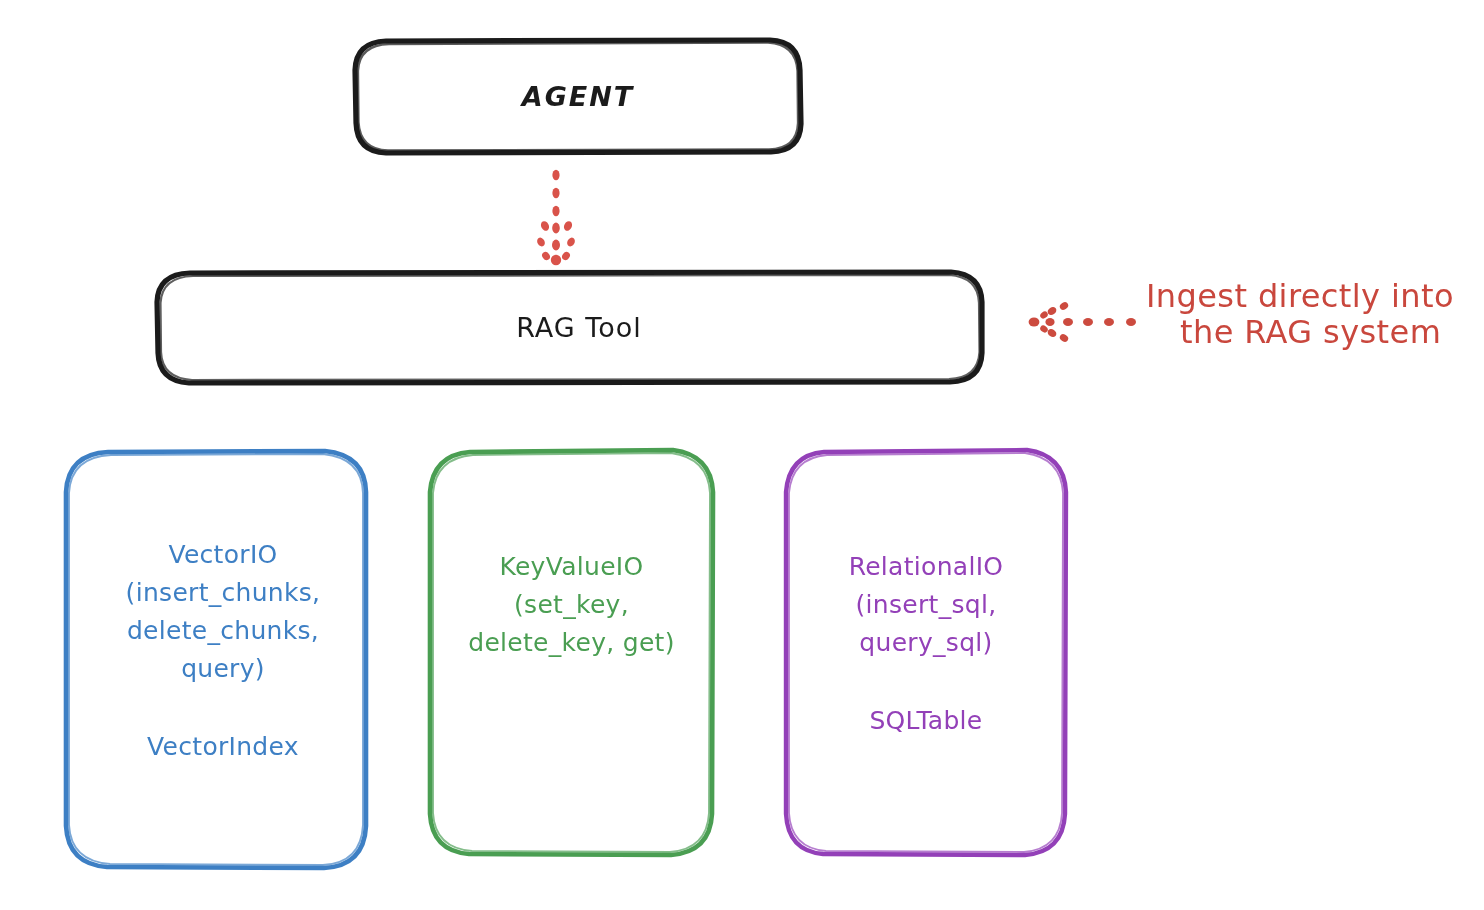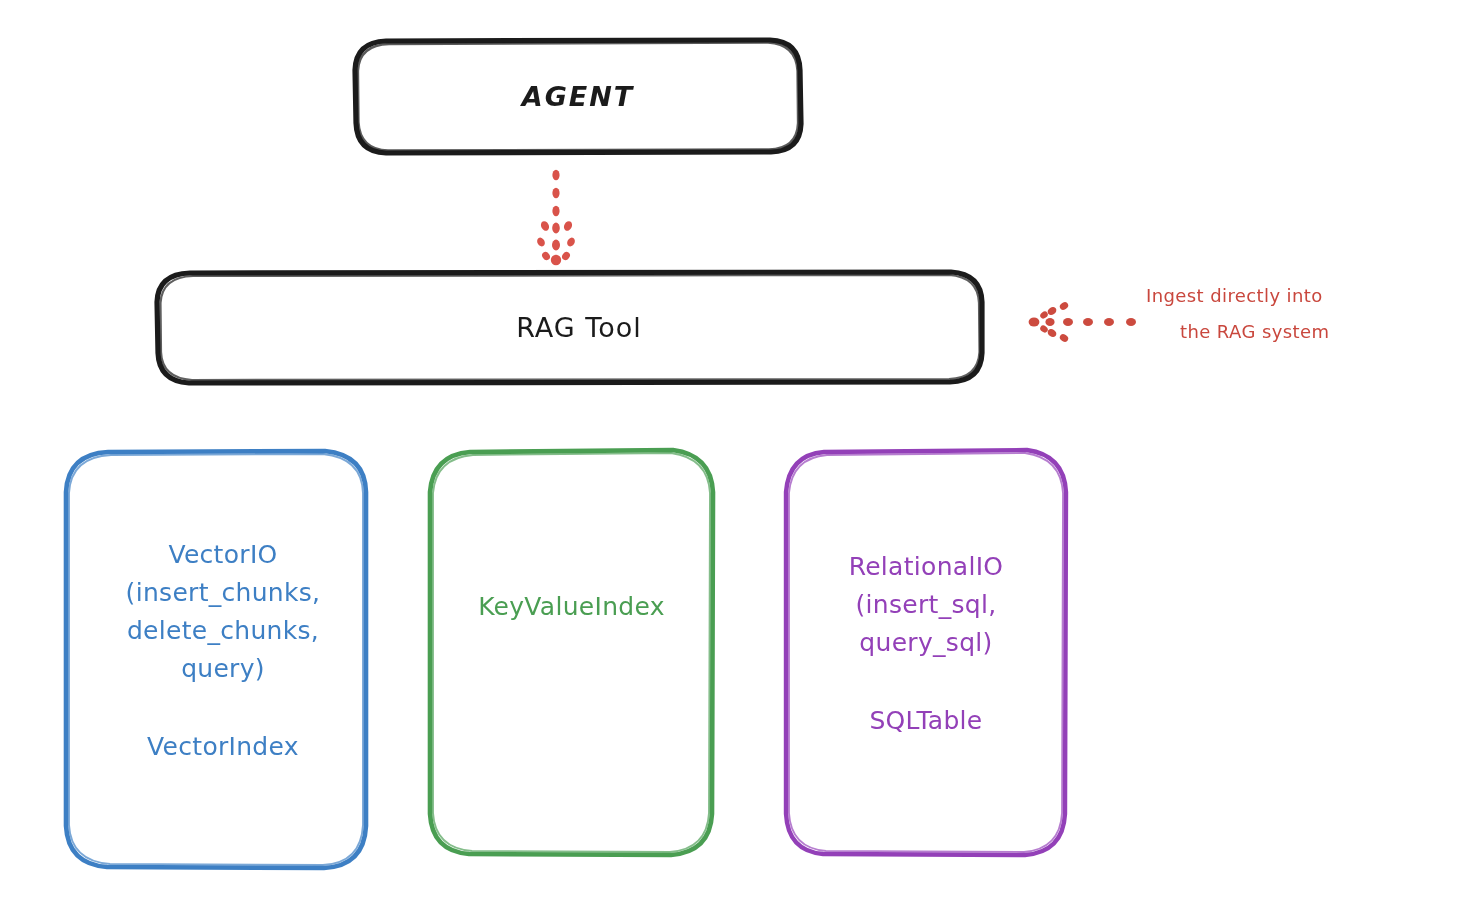--- a/index.html
+++ b/index.html
@@ -117,21 +117,21 @@
   
   #ingest-annotation {
     position: absolute;
     left: 1146px;
     top: 278px;
     width: 330px;
     z-index: 4;
     text-align: left;
   }
   #ingest-annotation .anno-text {
-    font-size: 18px;
+    font-size: 32px;
     line-height: 36px;
     color: #c9473d;
     white-space: pre-line;
     letter-spacing: 0.4px;
   }
 </style>
 </head>
 <body>
 
 <svg id="canvas" viewBox="0 0 1484 910" xmlns="http://www.w3.org/2000/svg">
@@ -202,21 +202,23 @@
 
 <div class="node store-node" id="vectorio-node">
   <div class="store-title">VectorIO
 (insert_chunks,
 delete_chunks,
 query)</div>
   <div class="store-index">VectorIndex</div>
 </div>
 
 <div class="node store-node" id="keyvalueio-node">
-  <div class="store-index">KeyValueIndex</div>
+  <div class="store-title">KeyValueIO
+(set_key,
+delete_key, get)</div>
 </div>
 
 <div class="node store-node" id="relationalio-node">
   <div class="store-title">RelationalIO
 (insert_sql,
 query_sql)</div>
   <div class="store-index">SQLTable</div>
 </div>
 
 <div id="ingest-annotation">

